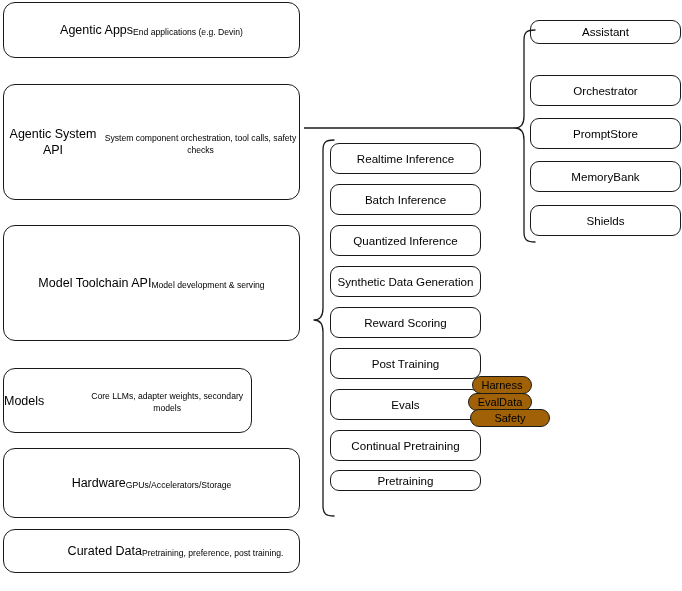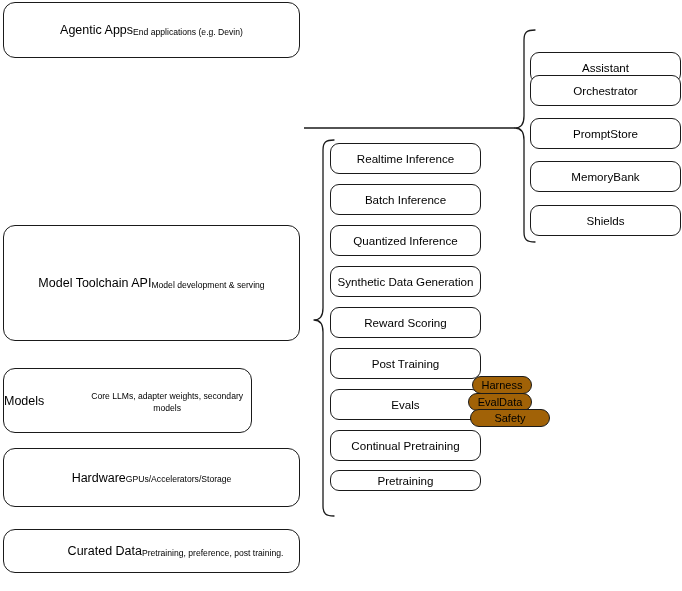--- a/index.html
+++ b/index.html
@@ -115,32 +115,36 @@
              C 320 320, 323 324, 323 332
              L 323 506
              C 323 514, 326 516, 334 516"></path>
   </svg>
 
   <div class="node layer" style="left:3px; top:2px; width:297px; height:56px;">
     <div class="title">Agentic Apps</div>
     <div class="subtitle">End applications (e.g. Devin)</div>
   </div>
 
+  <div class="node layer" style="left:3px; top:84px; width:297px; height:116px;">
+    <div class="title">Agentic System API</div>
+    <div class="subtitle">System component orchestration, tool calls, safety checks</div>
+  </div>
 
   <div class="node layer" style="left:3px; top:225px; width:297px; height:116px;">
     <div class="title">Model Toolchain API</div>
     <div class="subtitle">Model development &amp; serving</div>
   </div>
 
   <div class="node layer" style="left:3px; top:368px; width:249px; height:65px;gap:39px;">
     <div class="title">Models</div>
     <div class="subtitle">Core LLMs, adapter weights, secondary models</div>
   </div>
 
-  <div class="node layer" style="left:3px; top:448px; width:297px; height:59px;">
+  <div class="node layer" style="left:3px; top:448px; width:297px; height:70px;">
     <div class="title">Hardware</div>
     <div class="subtitle">GPUs/Accelerators/Storage</div>
   </div>
 
   <div class="node layer" style="left:3px; top:529px; width:297px; height:44px;padding-left:48px;">
     <div class="title">Curated Data</div>
     <div class="subtitle">Pretraining, preference, post training.</div>
   </div>
 
   <div class="node cap" style="left:330px; top:143px; width:151px; height:31px;">
@@ -174,21 +178,21 @@
   <div class="pill" style="left:472px; top:376px; width:60px; height:18px;">
     <span>Harness</span>
   </div>
   <div class="pill" style="left:468px; top:393px; width:64px; height:18px;">
     <span>EvalData</span>
   </div>
   <div class="pill" style="left:470px; top:409px; width:80px; height:18px;">
     <span>Safety</span>
   </div>
 
-  <div class="node cap" style="left:530px; top:52px; width:151px; height:31px;">
+  <div class="node cap" style="left:530px; top:20px; width:151px; height:24px;">
     <div class="label">Assistant</div>
   </div>
   <div class="node cap" style="left:530px; top:75px; width:151px; height:31px;">
     <div class="label">Orchestrator</div>
   </div>
   <div class="node cap" style="left:530px; top:118px; width:151px; height:31px;text-align:center;">
     <div class="label">PromptStore</div>
   </div>
   <div class="node cap" style="left:530px; top:161px; width:151px; height:31px;">
     <div class="label">MemoryBank</div>

